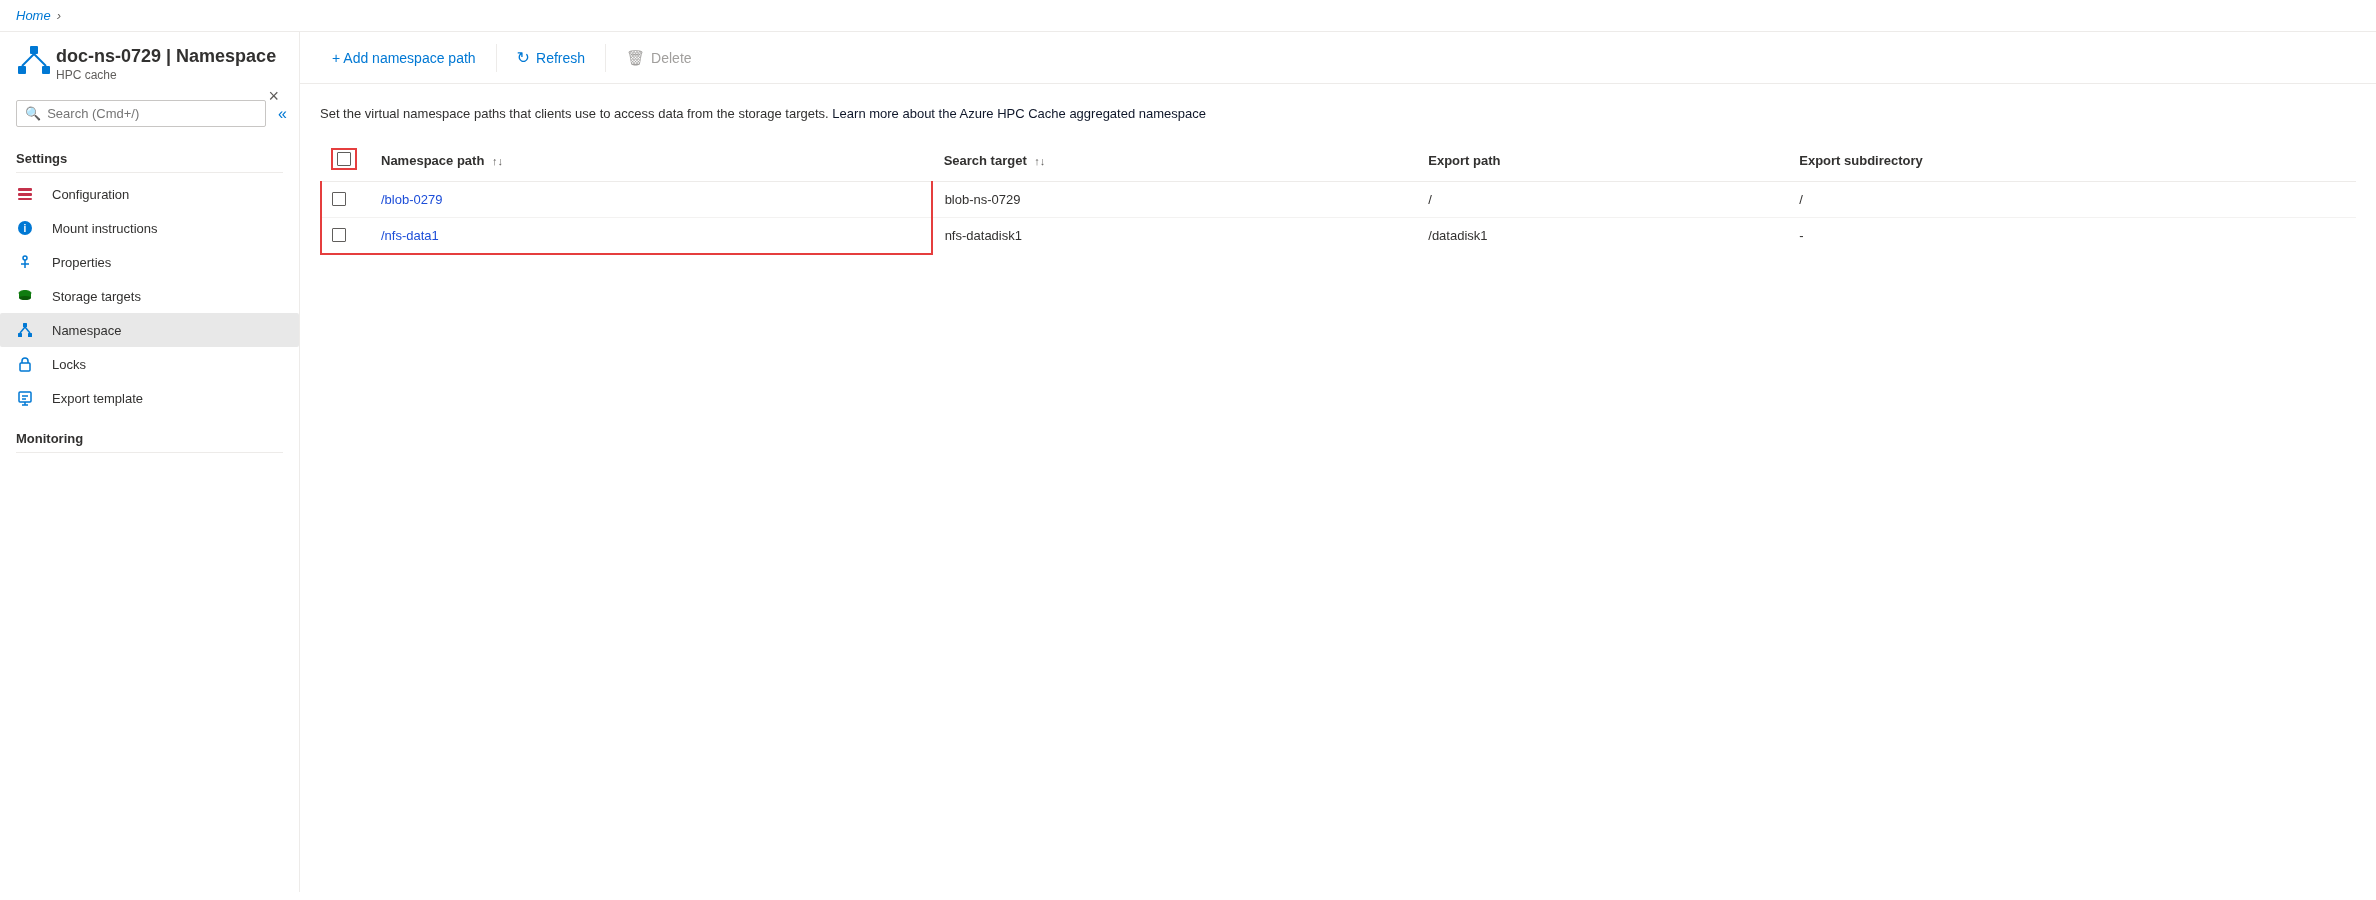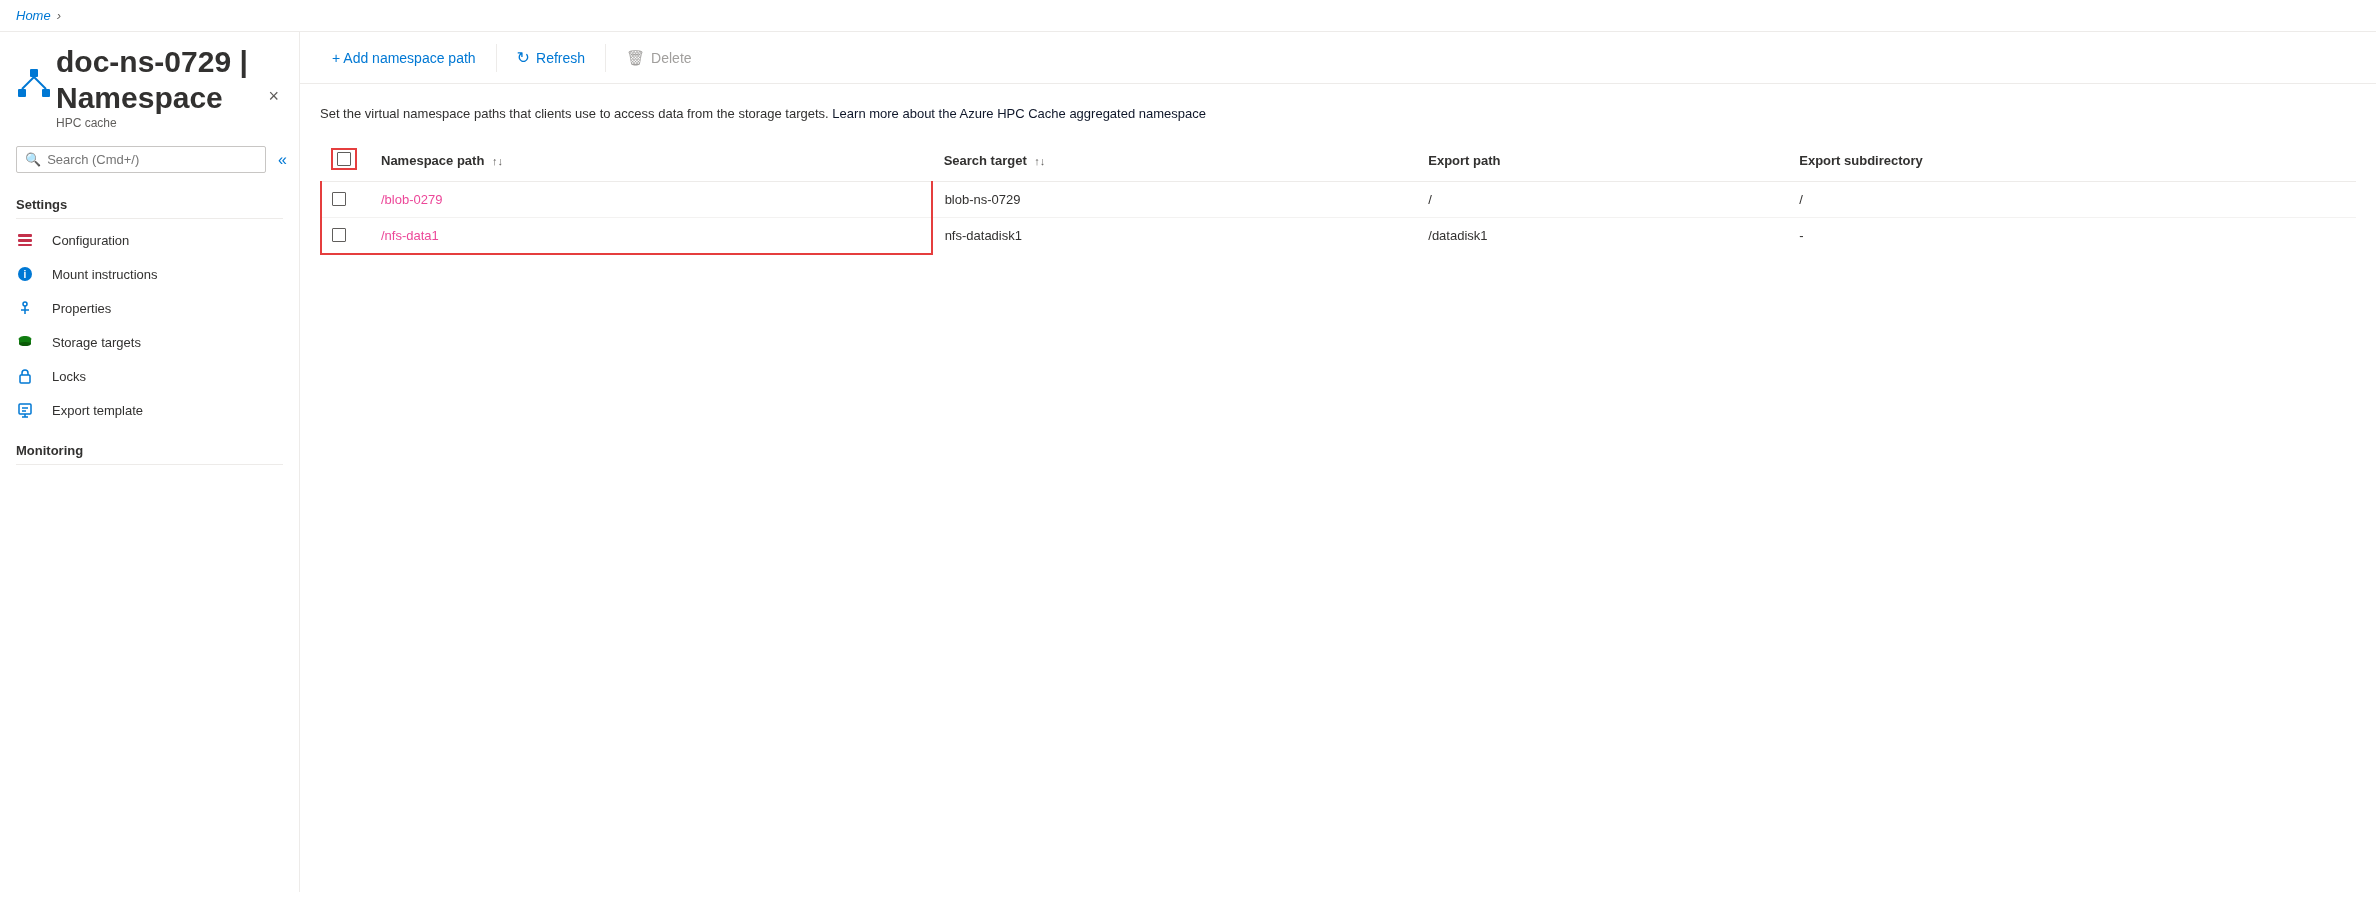--- a/index.html
+++ b/index.html
@@ -38,21 +38,21 @@
       padding: 0;
       overflow-y: auto;
     }
     .sidebar-icon {
       width: 40px;
       height: 40px;
       flex-shrink: 0;
     }
     .sidebar-title-block {}
     .sidebar-title {
-      font-size: 30px;
+      font-size: 18px;
       font-weight: 600;
       color: #323130;
       line-height: 1.2;
     }
     .sidebar-subtitle {
       font-size: 12px;
       color: #605e5c;
     }
 
     .search-box {
@@ -166,21 +166,21 @@
       height: 14px;
       border: 1px solid #605e5c;
       border-radius: 1px;
       background: #fff;
       cursor: pointer;
       flex-shrink: 0;
     }
 
     .sort-arrows { font-size: 11px; color: #605e5c; margin-left: 4px; cursor: pointer; }
 
-    .ns-link { color: #ec4899; cursor: pointer; text-decoration: none; }
+    .ns-link { color: #1d4ed8; cursor: pointer; text-decoration: none; }
 
     .page-container {
       display: flex;
       flex-direction: column;
       height: 100%;
     }
 
     .close-btn {
       position: absolute;
       right: 16px;
@@ -301,20 +301,32 @@
         <span class="item-icon">
           <svg width="16" height="16" viewBox="0 0 16 16">
             <ellipse cx="8" cy="5" rx="6" ry="2.5" fill="#107c10" stroke="#107c10"></ellipse>
             <rect x="2" y="5" width="12" height="5" fill="#107c10"></rect>
             <ellipse cx="8" cy="10" rx="6" ry="2" fill="#0b5a08"></ellipse>
           </svg>
         </span>
         <span class="sidebar-item-label">Storage targets</span>
       </div>
 
+      <div class="sidebar-item active">
+        <span class="item-icon">
+          <svg width="16" height="16" viewBox="0 0 16 16">
+            <rect x="6" y="1" width="4" height="4" rx="0.5" fill="#0078d4"></rect>
+            <rect x="1" y="11" width="4" height="4" rx="0.5" fill="#0078d4"></rect>
+            <rect x="11" y="11" width="4" height="4" rx="0.5" fill="#0078d4"></rect>
+            <line x1="8" y1="5" x2="3" y2="11" stroke="#0078d4" stroke-width="1.5"></line>
+            <line x1="8" y1="5" x2="13" y2="11" stroke="#0078d4" stroke-width="1.5"></line>
+          </svg>
+        </span>
+        <span class="sidebar-item-label">Namespace</span>
+      </div>
 
       <div class="sidebar-item">
         <span class="item-icon">
           <svg width="16" height="16" viewBox="0 0 16 16">
               <rect x="3" y="7" width="10" height="8" rx="1" fill="none" stroke="#0078d4" stroke-width="1.5"></rect>
               <path d="M5 7V5a3 3 0 0 1 6 0v2" fill="none" stroke="#0078d4" stroke-width="1.5"></path>
             </svg>
         </span>
         <span class="sidebar-item-label">Locks</span>
       </div>

